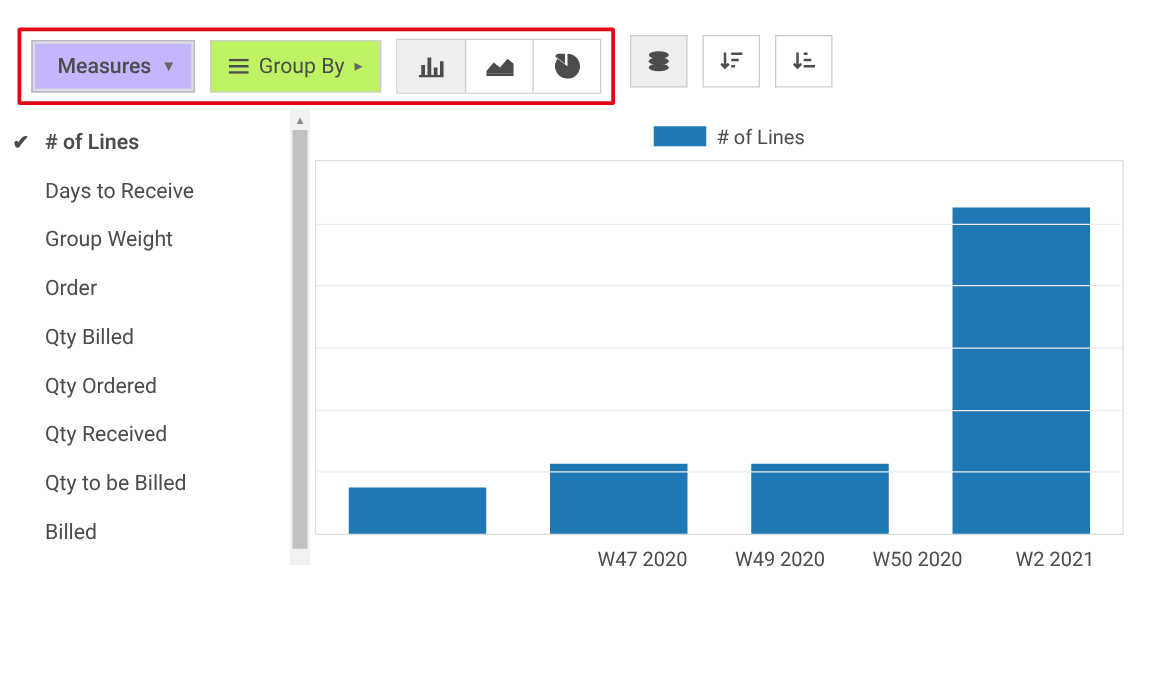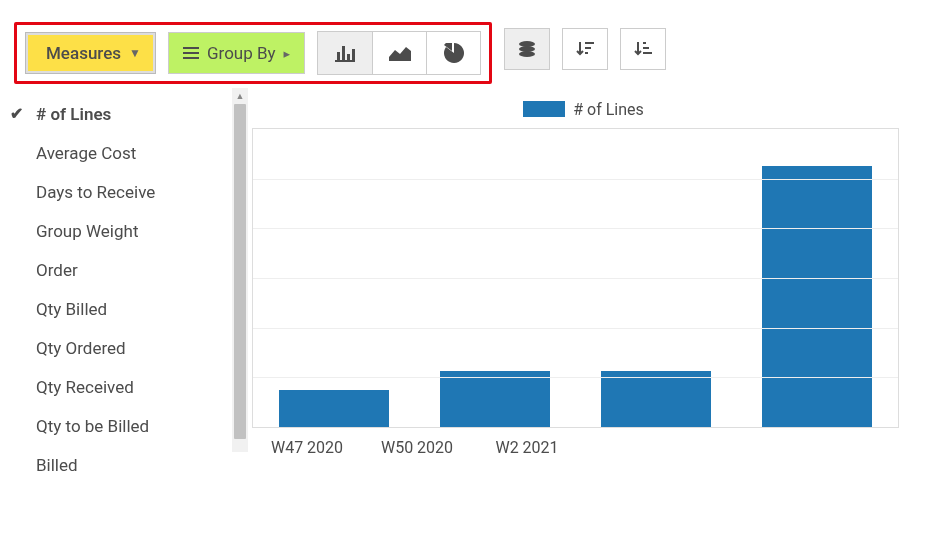--- a/index.html
+++ b/index.html
@@ -34,21 +34,21 @@
     height: 42px;
     padding: 0 14px;
     border: 1px solid #ccc;
     background: #bef264;
     font-size: 17px;
     color: #4c4c4c;
     cursor: pointer;
     user-select: none;
   }
   .btn.measures {
-    background: #fde047;
+    background: #c4b5fd;
     border: 1px solid #bbb;
     box-shadow: inset 0 0 0 2px #ddd;
     font-weight: 500;
     padding-left: 20px;
   }
   .btn .caret-down {
     margin-left: 8px;
     font-size: 12px;
     color: #666;
   }
@@ -201,21 +201,21 @@
     display: flex;
     justify-content: space-around;
     align-items: flex-end;
   }
   .bar {
     width: 110px;
     background: #1f77b4;
   }
   .x-axis {
     display: flex;
-    justify-content: flex-start;
+    justify-content: flex-end;
     margin-left: 4px;
     margin-right: 20px;
     padding-top: 10px;
   }
   .x-tick {
     width: 110px;
     text-align: center;
     font-size: 16px;
     color: #4c4c4c;
   }
@@ -310,23 +310,20 @@
 </div>
 
 <div class="content">
   <div class="sidebar-wrap">
     <div class="sidebar" id="sidebar">
         <div class="measure-item selected">
           <span class="check">✔</span>
           <span># of Lines</span>
         </div>
         <div class="measure-item">
-          <span>Average Cost</span>
-        </div>
-        <div class="measure-item">
           <span>Days to Receive</span>
         </div>
         <div class="measure-item">
           <span>Group Weight</span>
         </div>
         <div class="measure-item">
           <span>Order</span>
         </div>
         <div class="measure-item">
           <span>Qty Billed</span>
@@ -363,17 +360,18 @@
           <div class="bar" style="height: 87.5%; background: rgb(31, 119, 180);"></div>
         </div>
     <div class="gridline" style="top: 16.6667%;"></div>
         <div class="gridline" style="top: 33.3333%;"></div>
         <div class="gridline" style="top: 50%;"></div>
         <div class="gridline" style="top: 66.6667%;"></div>
         <div class="gridline" style="top: 83.3333%;"></div>
       </div>
     <div class="x-axis" id="xaxis">
         <div class="x-tick">W47 2020</div>
+        <div class="x-tick">W49 2020</div>
         <div class="x-tick">W50 2020</div>
         <div class="x-tick">W2 2021</div>
       </div>
   </div>
 </div>
 
 </body></html>

